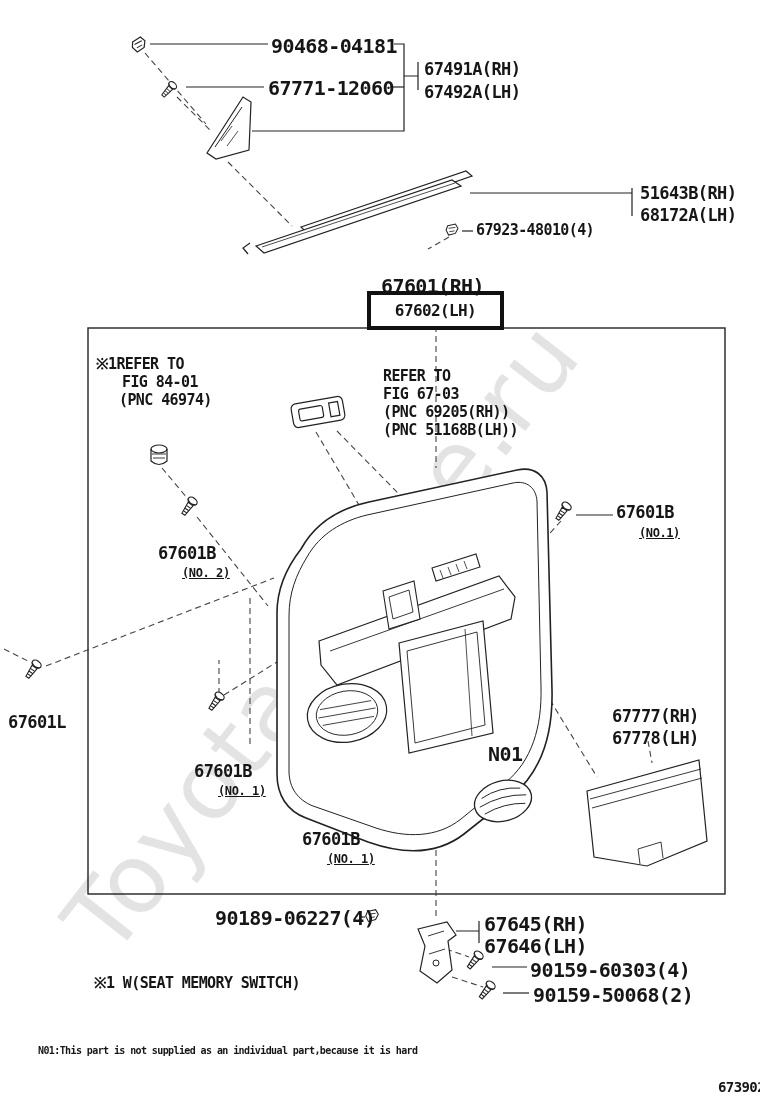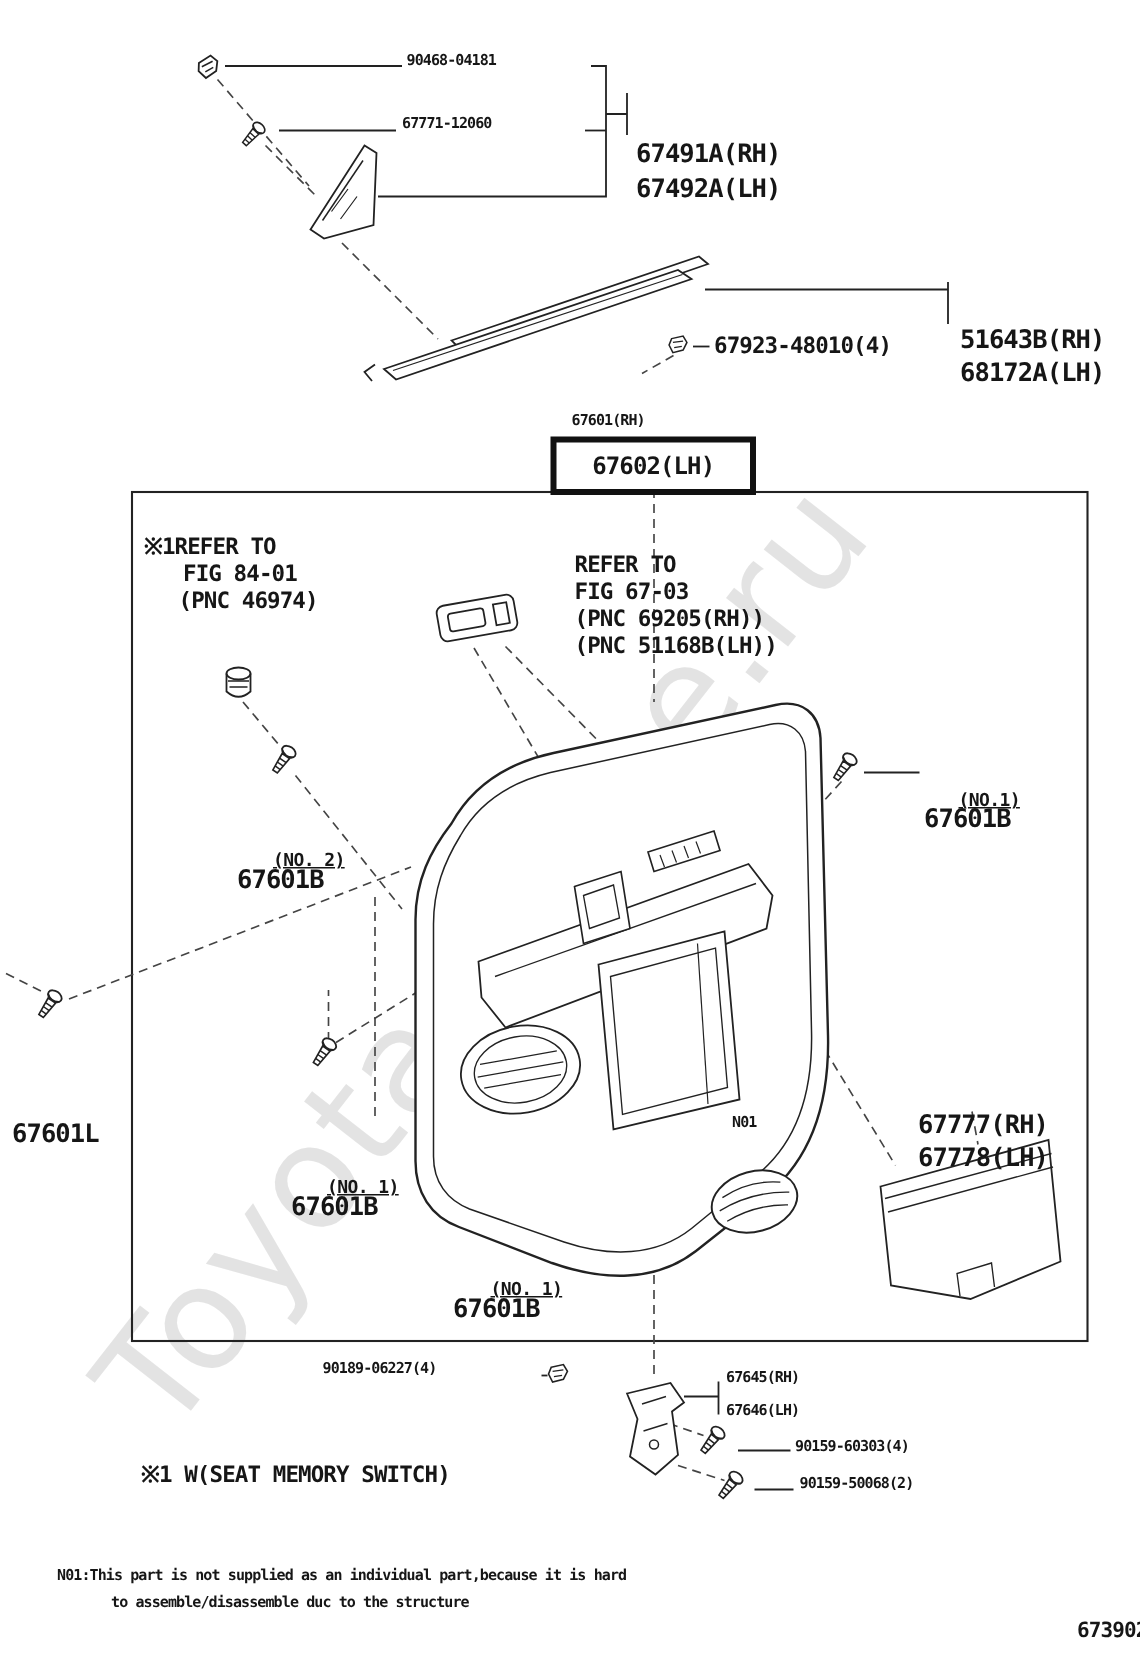--- a/index.html
+++ b/index.html
@@ -2,23 +2,23 @@
 <html><head>
 <meta charset="utf-8">
 <style>
   html,body{margin:0;padding:0;background:#fff;}
   .stage{position:relative;width:760px;height:1112px;background:#ffffff;overflow:hidden;
          font-family:"DejaVu Sans Mono",monospace;}
   .watermark{position:absolute;left:42px;top:905px;transform:rotate(-52deg);transform-origin:0 0;
              font-size:96px;color:#c9c9c9;opacity:.5;white-space:nowrap;letter-spacing:2px;
              font-family:"DejaVu Sans",sans-serif;pointer-events:none;}
   svg.art{position:absolute;left:0;top:0;}
-  .lbl{position:absolute;font-weight:bold;color:#161616;font-size:10px;white-space:nowrap;
+  .lbl{position:absolute;font-weight:bold;color:#161616;font-size:20px;white-space:nowrap;
        letter-spacing:-0.6px;line-height:1.05;}
-  .lbl.big{font-size:17px;margin-top:34px;}
+  .lbl.big{font-size:17px;}
   .lbl.mid{font-size:15px;}
   .lbl.small{font-size:12px;letter-spacing:-0.4px;text-decoration:underline;}
   .lbl.note{font-size:10px;letter-spacing:-0.6px;}
   .lbl.code{font-size:14px;font-weight:bold;margin-left:32px;}
   .hlbox{position:absolute;left:367px;top:291px;width:129px;height:31px;border:4px solid #111;
          display:flex;align-items:center;justify-content:center;font-weight:bold;font-size:16px;
          letter-spacing:-0.6px;color:#161616;background:rgba(255,255,255,.0);}
 </style>
 </head>
 <body>
@@ -206,17 +206,16 @@
 
   <div class="lbl" style="left:215px;top:908px">90189-06227(4)</div>
   <div class="lbl" style="left:484px;top:914px">67645(RH)</div>
   <div class="lbl" style="left:484px;top:936px">67646(LH)</div>
   <div class="lbl" style="left:530px;top:960px">90159-60303(4)</div>
   <div class="lbl" style="left:533px;top:985px">90159-50068(2)</div>
 
   <div class="lbl mid" style="left:94px;top:976px">※1 W(SEAT MEMORY SWITCH)</div>
 
   <div class="lbl note" style="left:38px;top:1046px">N01:This part is not supplied as an individual part,because it is hard</div>
-  <div class="lbl note" style="left:74px;top:1064px">to assemble/disassemble duc to the structure</div>
 
   <div class="lbl code" style="left:686px;top:1080px">673902C</div>
 
 </div>
 
 </body></html>

